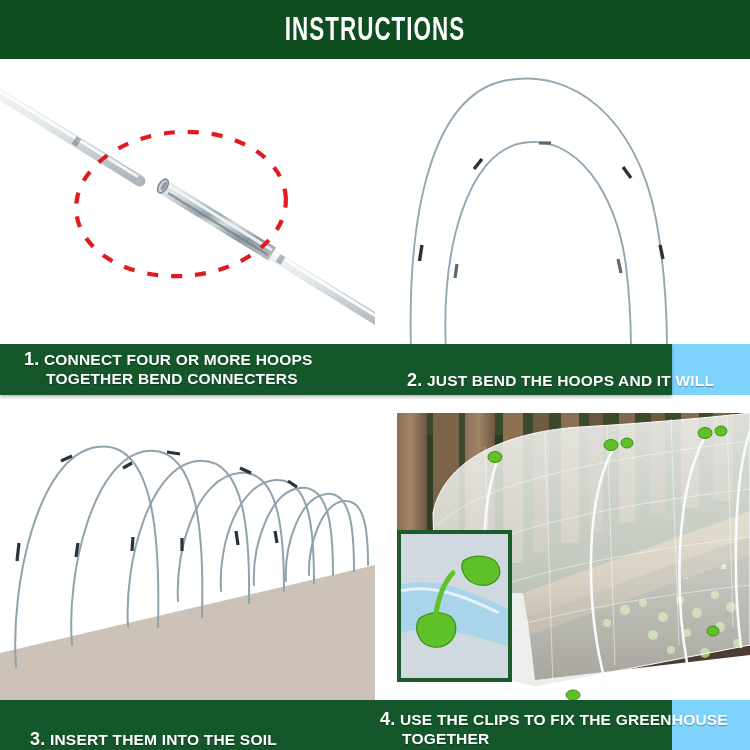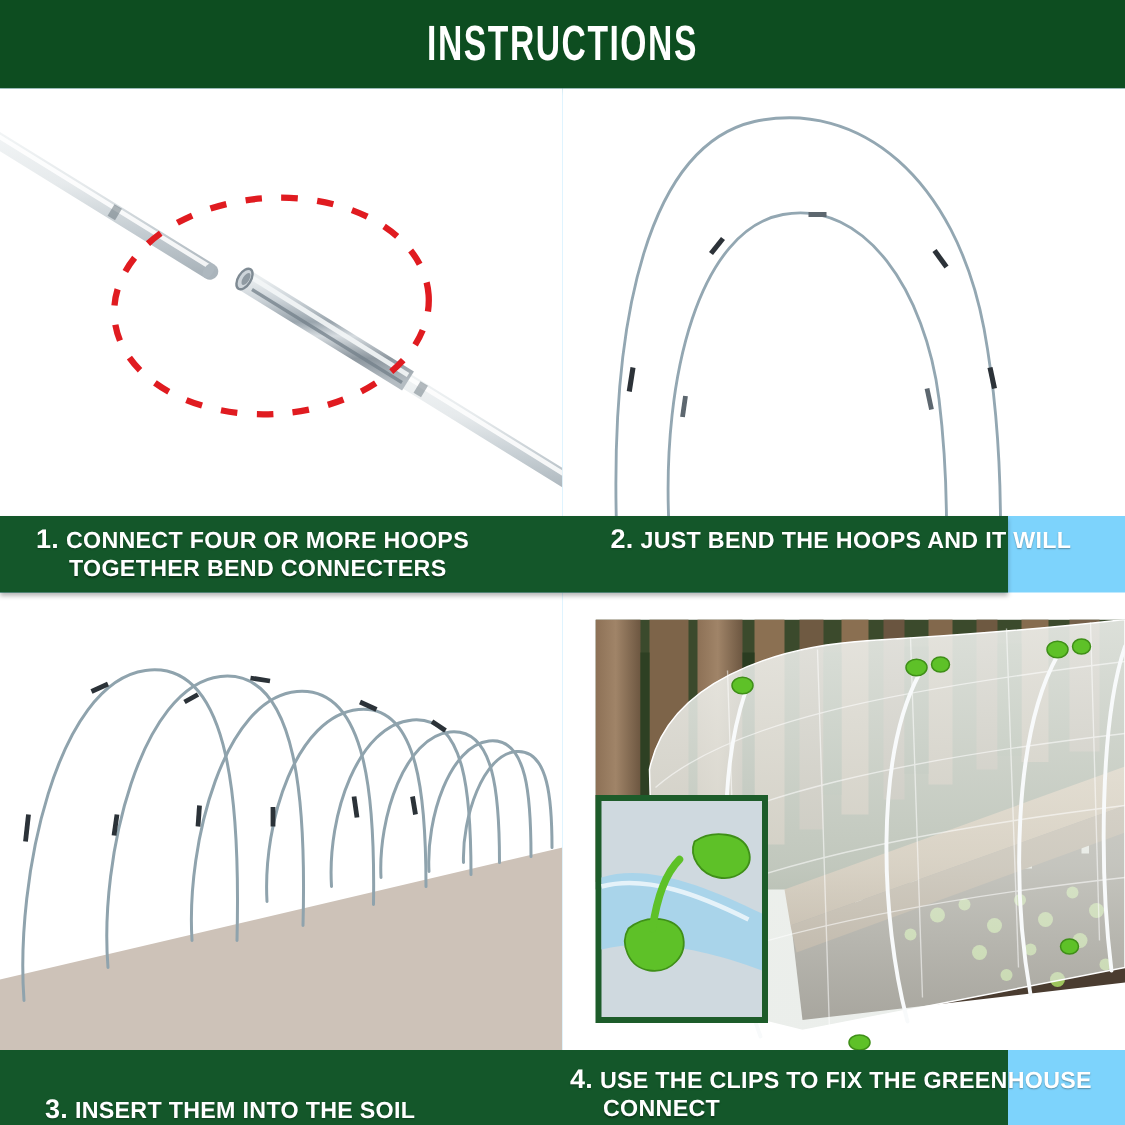--- a/index.html
+++ b/index.html
@@ -66,21 +66,21 @@
     font-size: 15.5px;
     font-weight: bold;
     letter-spacing: 0.2px;
     line-height: 19px;
     box-sizing: border-box;
     padding-top: 6px;
     text-shadow: 0 1px 1px rgba(0,0,0,0.35);
   }
   .caption .num { font-size: 18px; }
   #caption-1 { left: 24px;  width: 350px; }
-  #caption-2 { left: 407px; width: 340px; }
+  #caption-2 { left: 407px; width: 340px; margin-top: 21px; }
   #caption-3 { left: 30px;  width: 340px; padding-top: 14px; margin-top: 16px; }
   #caption-4 { left: 380px; width: 348px; padding-top: 10px; }
   .caption .ln2 { display: block; padding-left: 22px; }
 
   
   .panel {
     position: absolute;
     overflow: hidden;
     background: #ffffff;
   }
@@ -339,17 +339,17 @@
   </div>
 
   <div class="caption-bar" id="caption-bar-bottom">
     <div class="caption" id="caption-3">
       <span class="num">3.</span>
       <span>INSERT THEM INTO THE SOIL</span>
     </div>
     <div class="caption" id="caption-4">
       <span class="num">4.</span>
       <span>USE THE CLIPS TO FIX THE GREENHOUSE</span>
-      <span class="ln2">CONNECT</span>
+      <span class="ln2">TOGETHER</span>
     </div>
   </div>
 
 </div>
 
 </body></html>

